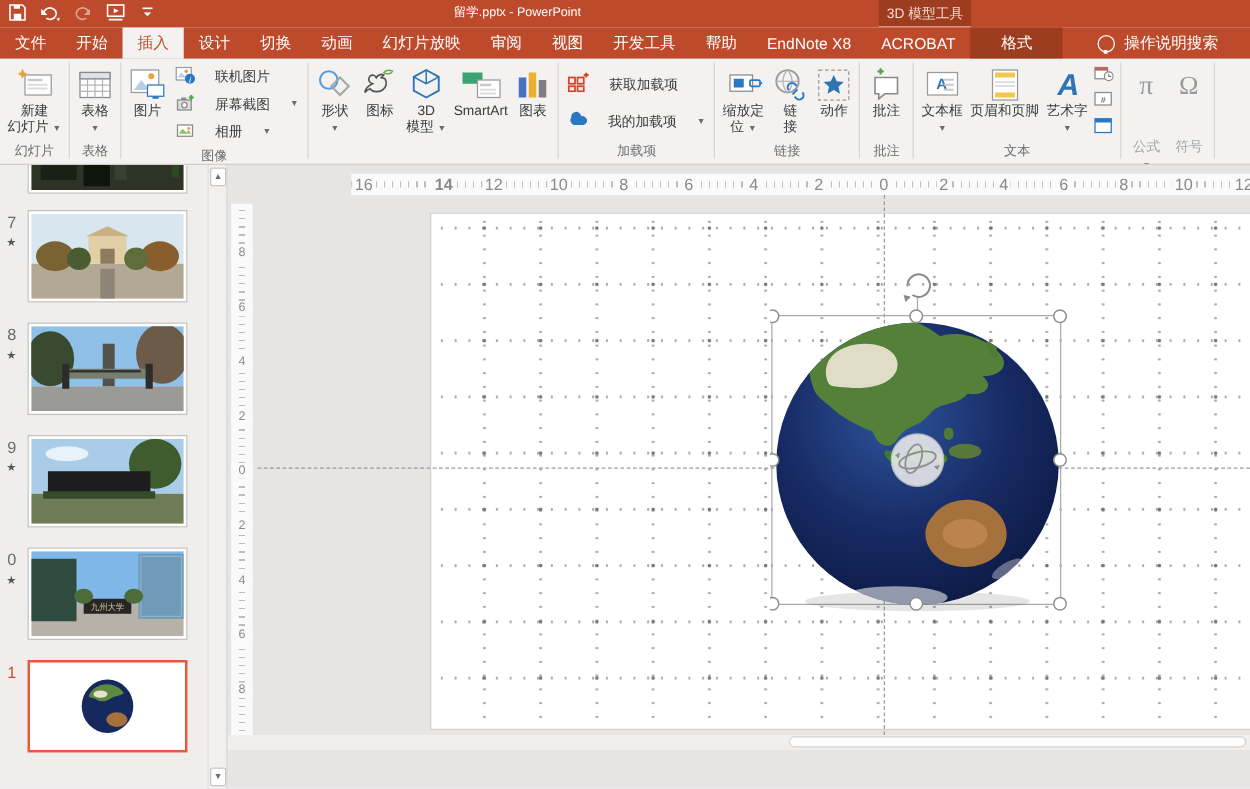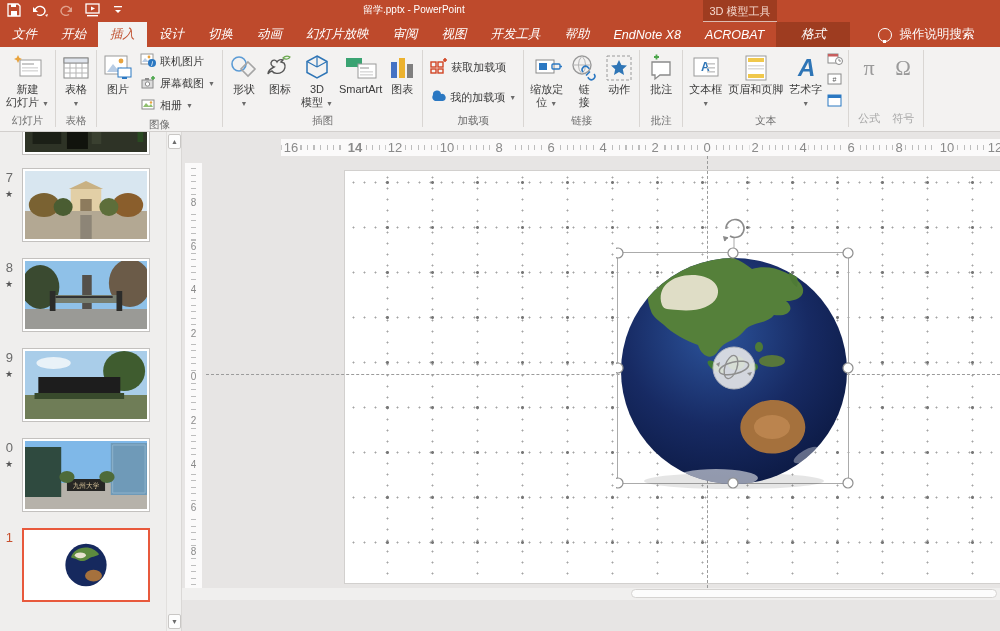--- a/index.html
+++ b/index.html
@@ -12,42 +12,42 @@
   #qat { position:absolute; left:6px; top:2px; display:flex; gap:10px; align-items:center; }
   .qat-btn { width:16px; height:16px; display:flex; align-items:center; justify-content:center; cursor:default; }
   .qat-btn svg { display:block; }
   #window-title { position:absolute; left:363px; top:3px; color:#fff; font-size:10px; white-space:nowrap; }
   #ctx-header { position:absolute; left:703px; top:0; width:74px; height:22px; background:#9e3c20;
     color:#f5d9ce; font-size:11px; text-align:center; line-height:23px;
     border-bottom:1px solid rgba(255,255,255,.65); white-space:nowrap; overflow:hidden; }
 
   
   #tabrow { position:absolute; left:0; top:22px; width:1000px; height:25px; background:#be4a2c; display:flex; align-items:stretch; }
-  .tab { color:#fff; font-size:12.5px; padding:0 12px; display:flex; align-items:center; cursor:pointer; white-space:nowrap;font-style:italic; }
+  .tab { color:#fff; font-size:12.5px; padding:0 12px; display:flex; align-items:center; cursor:pointer; white-space:nowrap; }
   .tab.active { background:#f3f2f1; color:#c0502f; }
   .tab.contextual { background:#9e3c20; width:74px; justify-content:center; padding:0; }
   #tellme { display:flex; align-items:center; gap:7px; color:#fff; font-size:12.5px; margin-left:28px; white-space:nowrap; }
   #tellme .bulb { width:14px; height:14px; border:1.4px solid #fff; border-radius:50%; position:relative; }
   #tellme .bulb:after { content:""; position:absolute; left:4px; top:11px; width:3px; height:3px; background:#fff; }
 
   
   #ribbon { position:absolute; left:0; top:47px; width:1000px; height:85px; background:#f3f2f1;
     border-bottom:1px solid #d2cfcd; display:flex; align-items:stretch; overflow:hidden; }
   .rgroup { display:flex; flex-direction:column; padding-top:3px; }
   .rgroup-content { flex:1; display:flex; align-items:flex-start; padding:0 3px; }
   .rgroup-name { text-align:center; font-size:10.5px; color:#6e6e6e; padding:2px 4px 3px; white-space:nowrap; }
   .rsep { width:1px; background:#d9d6d3; margin:3px 0 4px; }
   .rbtn { display:flex; flex-direction:column; align-items:center; padding:3px 3px 1px; border-radius:2px; cursor:pointer; }
   .rbtn .ric { height:30px; display:flex; align-items:center; justify-content:center; }
   .rbtn .rlab { font-size:11px; color:#3b3b3b; text-align:center; line-height:13px; white-space:nowrap; }
   .rbtn.disabled .rlab { color:#a6a6a6;margin-top:29px; }
   .rbtn.disabled { pointer-events:none; }
   .arrow { font-size:7px; color:#6b6b6b; }
   .smallcol { display:flex; flex-direction:column; justify-content:flex-start; gap:1px; padding-top:1px; }
-  .sbtn { display:flex; align-items:center; gap:4px; font-size:11px; color:#3b3b3b;
+  .sbtn { display:flex; align-items:center; gap:16px; font-size:11px; color:#3b3b3b;
     padding:2px 4px; border-radius:2px; cursor:pointer; white-space:nowrap; height:21px; }
   .smallcol.loose .sbtn { height:26px; margin-top:3px; }
   .iconstack { display:flex; flex-direction:column; gap:3px; padding-top:2px; }
   .istk { width:20px; height:18px; display:flex; align-items:center; justify-content:center; border-radius:2px; cursor:pointer; }
 
   
   #main { position:absolute; left:0; top:132px; width:1000px; height:499px; display:flex; }
   #thumb-panel { position:relative; width:166px; height:499px; background:#efeeed; overflow:hidden; }
   .thumb-frame { position:absolute; left:22px; width:128px; height:74px; background:#fff;
     border:1px solid #c3c1bf; padding:2px; cursor:pointer; }
@@ -306,21 +306,20 @@
                 <rect x="3" y="8" width="6" height="16" fill="#4472c4"></rect>
                 <rect x="11" y="4" width="6" height="20" fill="#ecb22e"></rect>
                 <rect x="19" y="10" width="6" height="14" fill="#7f7f7f"></rect>
               </svg>
             </div>
             <div class="rlab">
               <div>图表</div>
             </div>
           </div>
         </div>
-        <div class="rgroup-name">插图</div>
       </div>
       <div class="rsep"></div>
       <div class="rgroup">
         <div class="rgroup-content">
           <div class="smallcol loose">
             <div class="sbtn">
               <span><svg width="17" height="16" viewBox="0 0 17 16">
                   <rect x="1" y="4" width="5" height="5" fill="none" stroke="#d14524" stroke-width="1.4"></rect>
                   <rect x="8" y="4" width="5" height="5" fill="none" stroke="#d14524" stroke-width="1.4"></rect>
                   <rect x="1" y="11" width="5" height="4" fill="none" stroke="#d14524" stroke-width="1.4"></rect>

